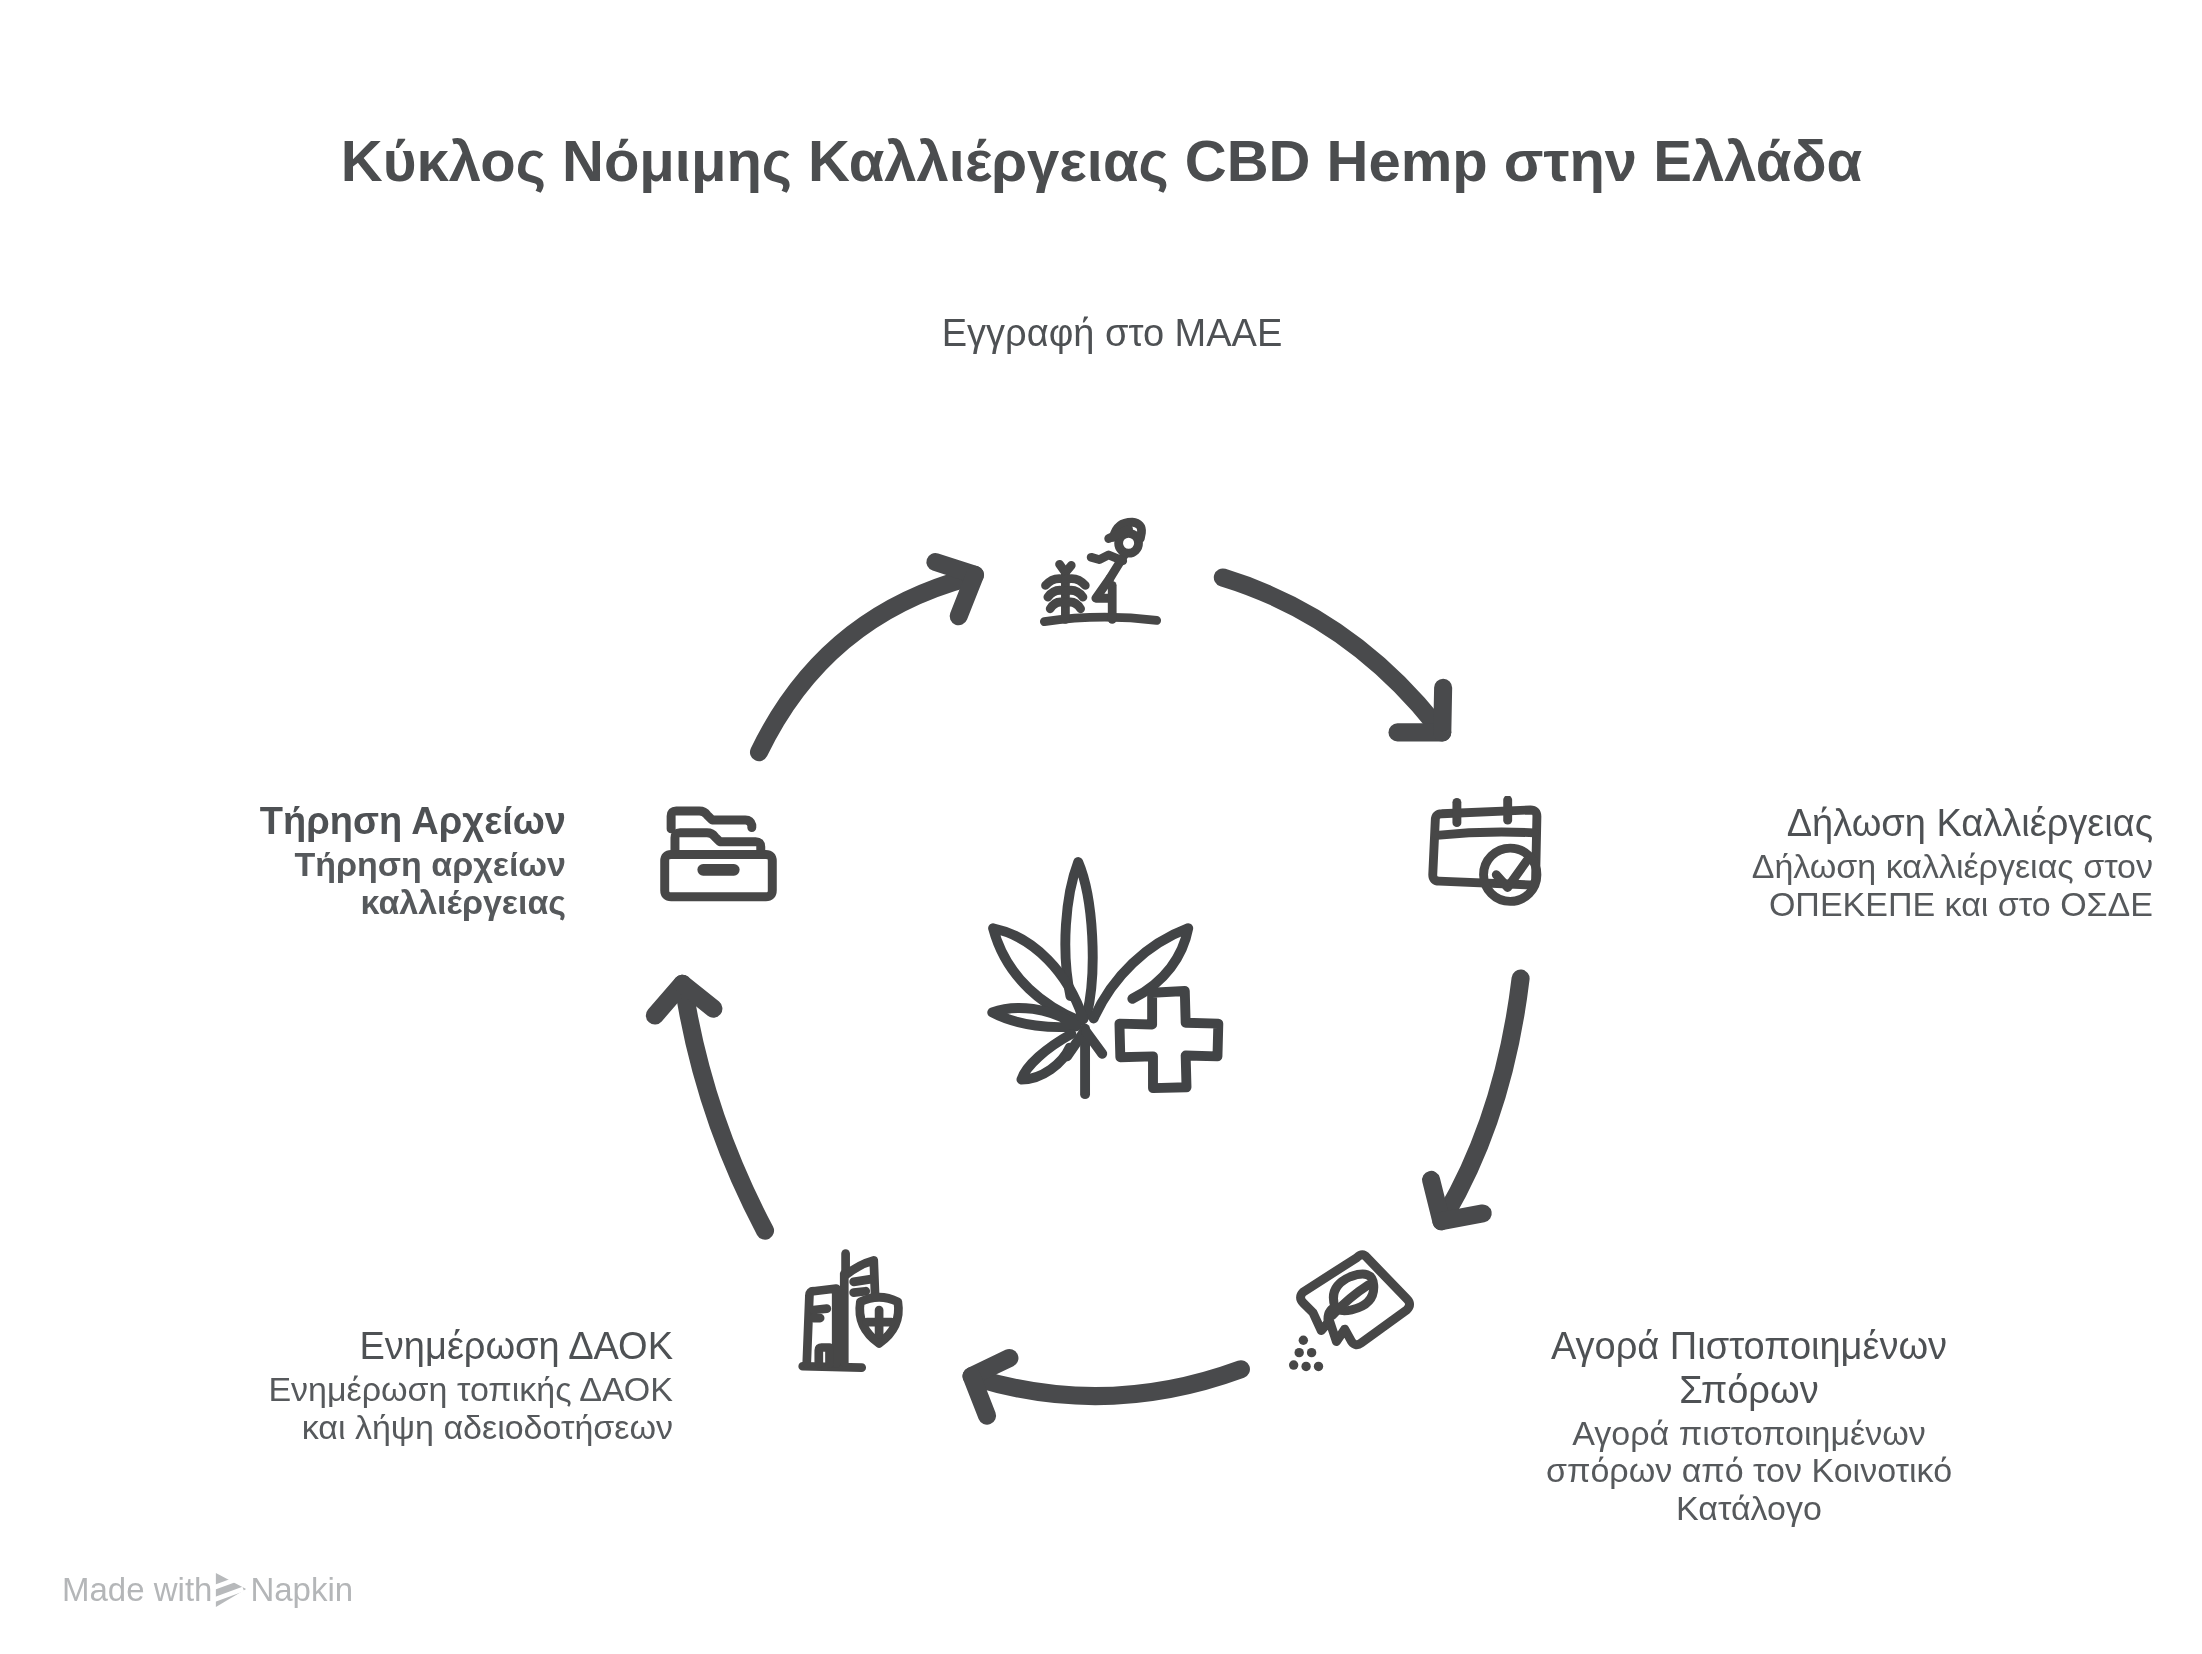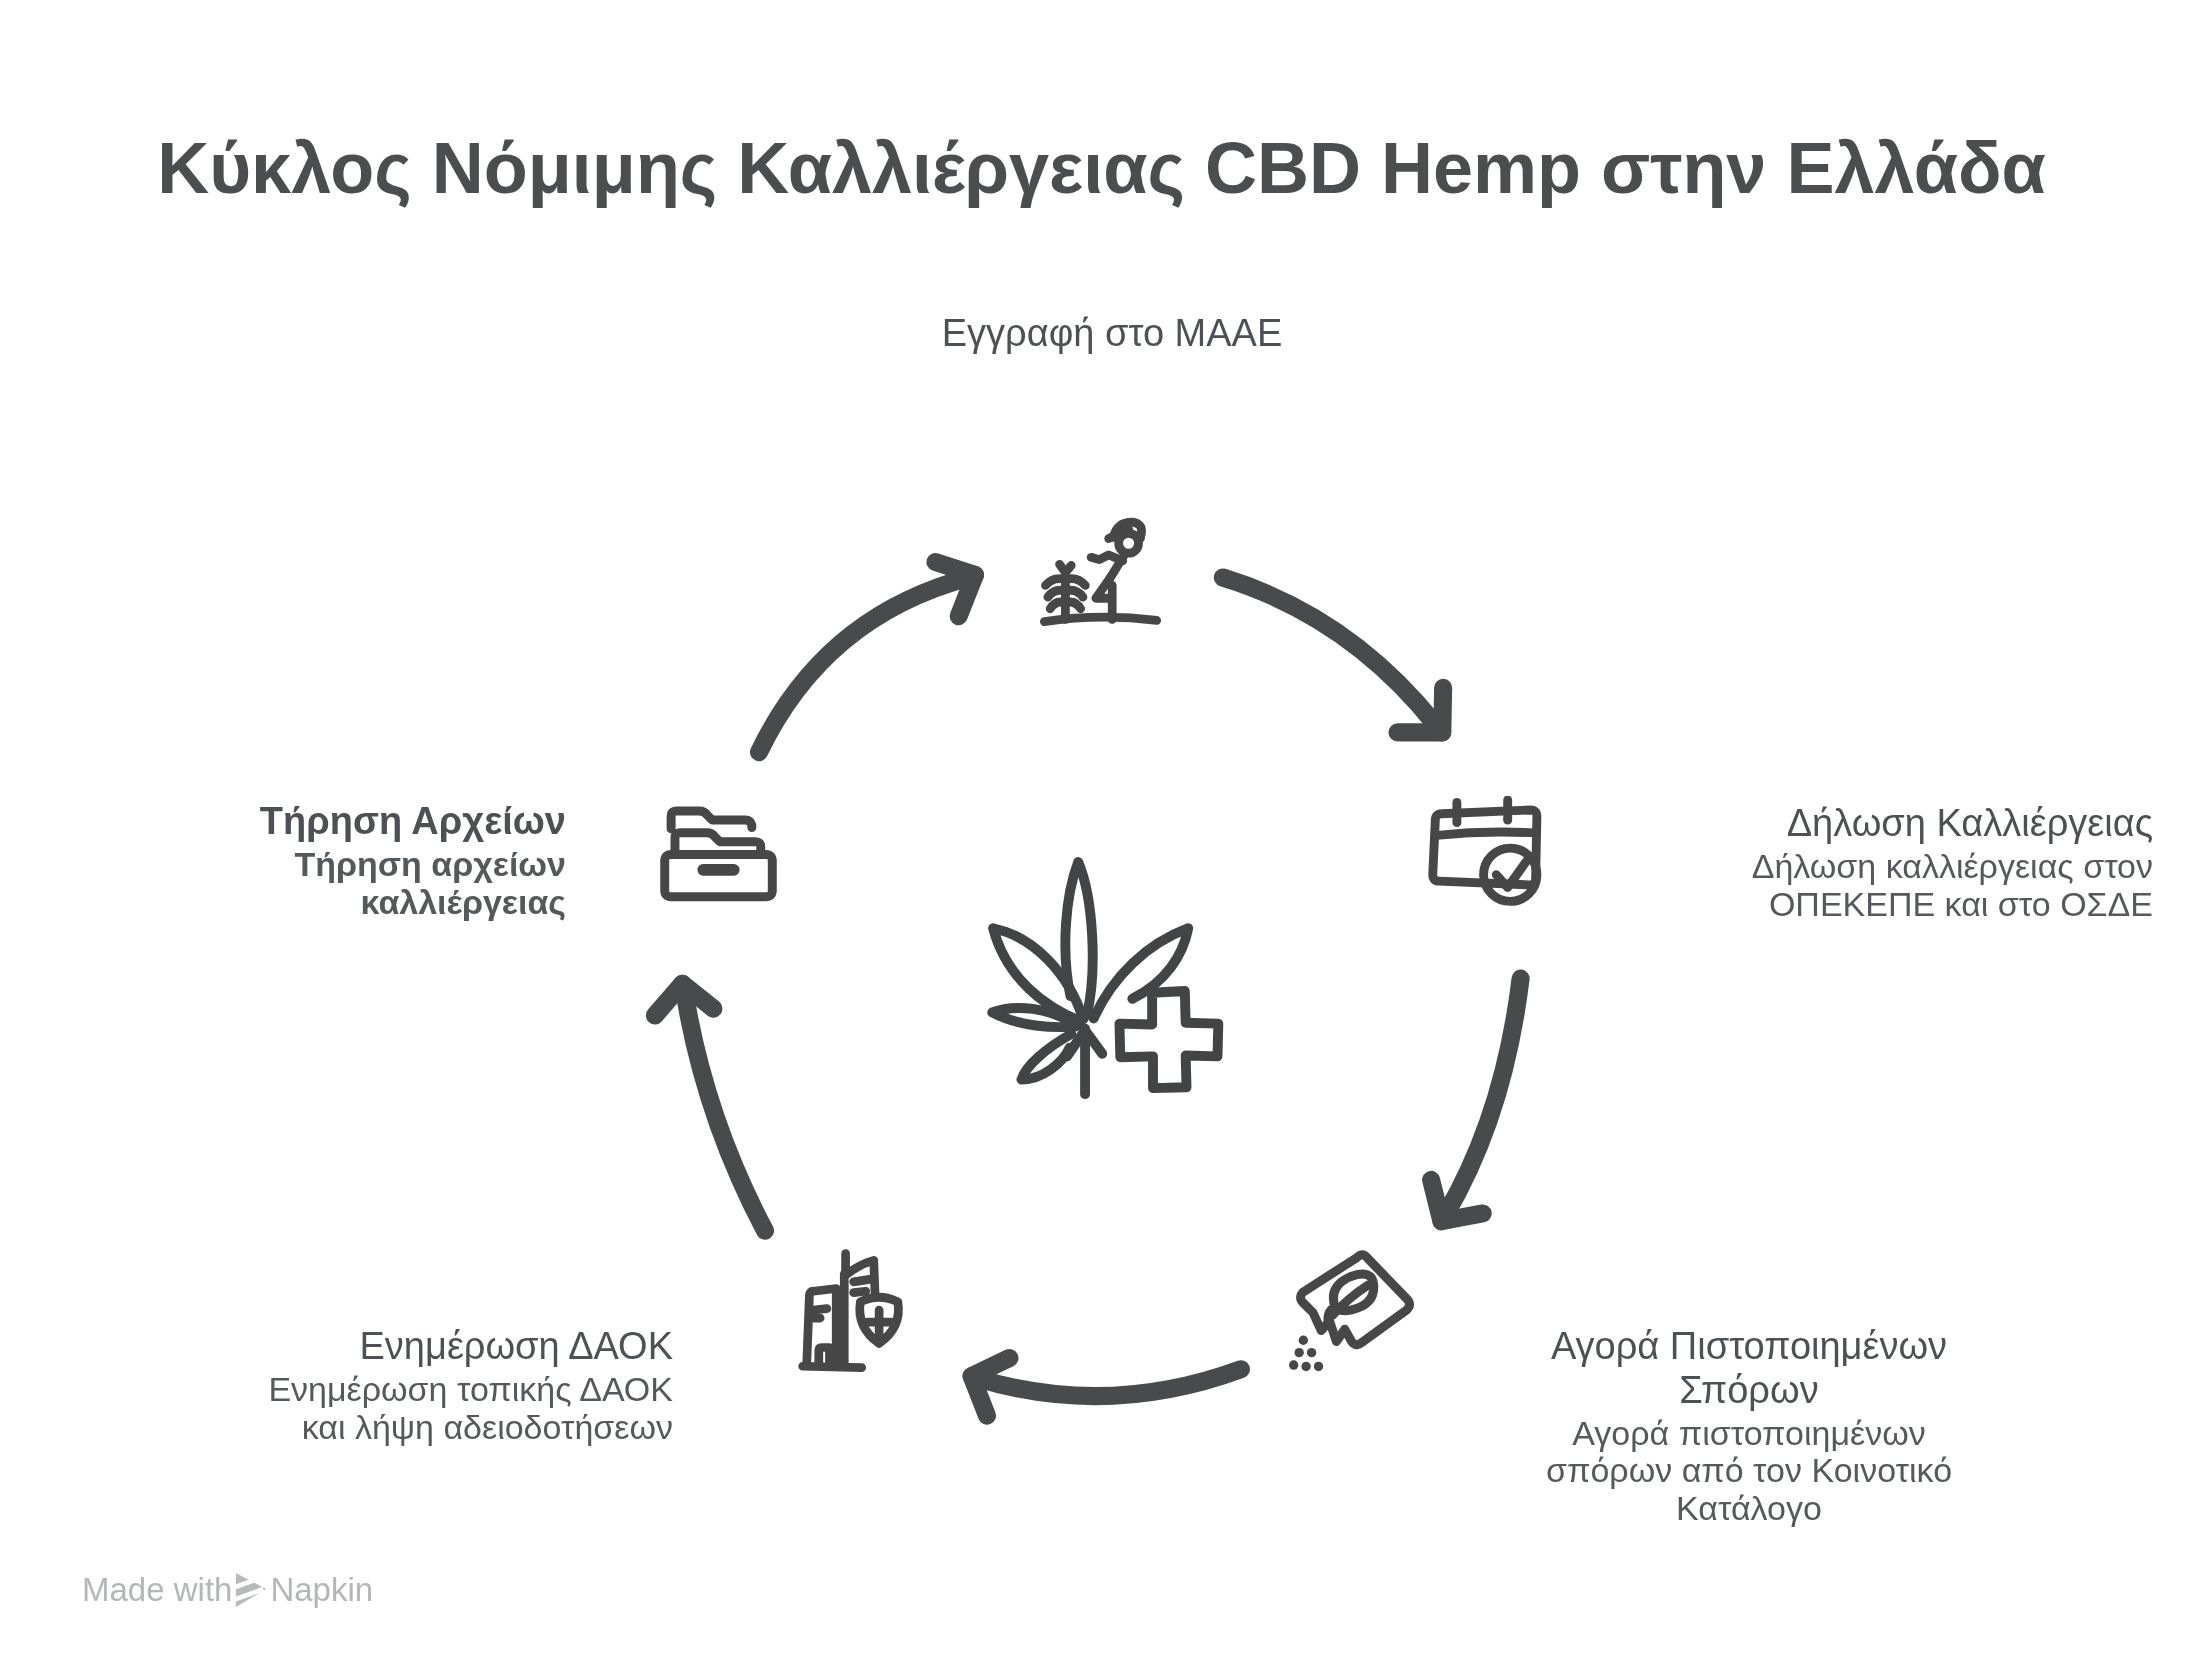--- a/index.html
+++ b/index.html
@@ -5,21 +5,21 @@
   html, body { margin:0; padding:0; background:#ffffff; }
   body {
     width:2203px; height:1655px; overflow:hidden;
     font-family:"Liberation Sans","DejaVu Sans",sans-serif;
     color:#54575a;
   }
   .canvas { position:relative; width:2203px; height:1655px; background:#ffffff; }
 
   .title {
     position:absolute; left:0; top:127px; width:2203px; margin:0;
-    text-align:center; font-size:72px; font-weight:700; color:#4b4d4f;
+    text-align:center; font-size:58px; font-weight:700; color:#4b4d4f;
   }
 
   .arrows { position:absolute; left:0; top:0; width:2203px; height:1655px; }
   .arrows path { fill:none; stroke:#494a4c; stroke-width:21; stroke-linecap:round; stroke-linejoin:round; }
 
   .icon, .center-icon { position:absolute; }
   .icon path, .icon circle.o, .center-icon path {
     fill:none; stroke:#474747; stroke-linecap:round; stroke-linejoin:round;
   }
   .center-icon path { stroke:#424446; stroke-width:11.5; }
@@ -37,21 +37,21 @@
   .i-top          { left:1035px; top:514px;  width:131px; height:117px; }
   .i-right        { left:1420px; top:796px;  width:136px; height:127px; }
   .i-bottom-right { left:1284px; top:1245px; width:138px; height:138px; }
   .i-bottom-left  { left:792px;  top:1245px; width:134px; height:138px; }
   .i-left         { left:654px;  top:802px;  width:129px; height:105px; }
   .center-icon    { left:981px; top:850px;  width:258px; height:288px; }
 
   .watermark {
     position:absolute; left:62px; top:1571px;
     display:flex; align-items:center; gap:2px;
-    font-size:33px; color:#b4b6b8;margin-left:20px;
+    font-size:33px; color:#b4b6b8;
   }
   .wm-logo { width:34px; height:38px; }
 </style>
 </head>
 <body>
 
 <div class="canvas">
 
   <h1 class="title">Κύκλος Νόμιμης Καλλιέργειας CBD Hemp στην Ελλάδα</h1>
 

